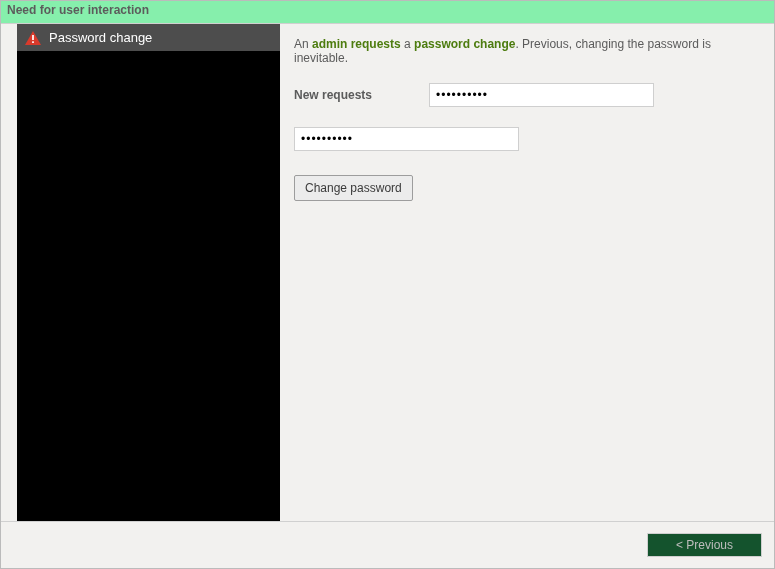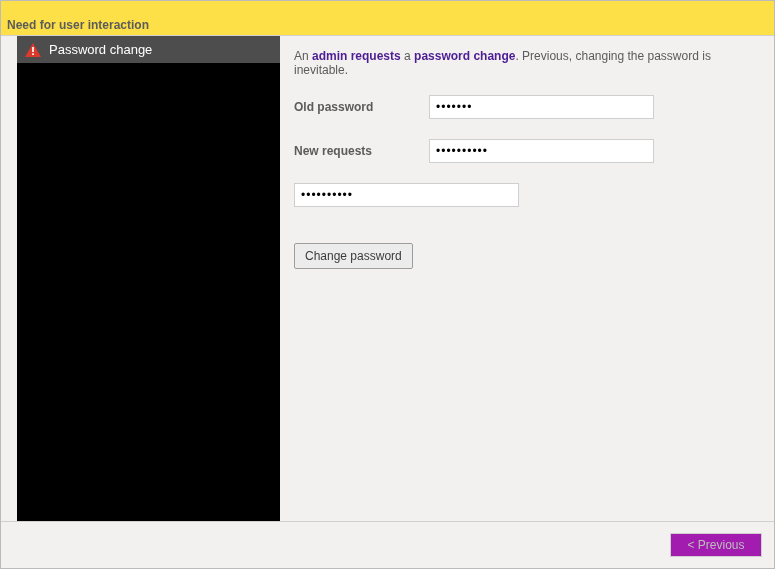--- a/index.html
+++ b/index.html
@@ -14,25 +14,25 @@
     .dialog {
       width: 775px;
       height: 569px;
       border: 1px solid #bbb;
       display: flex;
       flex-direction: column;
       background: #f2f1ef;
     }
     .titlebar {
       height: 22px;
-      padding: 17px 6px;
+      padding: 2px 6px;
       color: #5c5c5c;
       font-weight: bold;
       font-size: 12px;
-      background: #fde047;
+      background: #86efac;
     }
     .body {
       flex: 1;
       display: flex;
       background: #f2f1ef;
       border: 1px solid #d0d0d0;
       border-left: none;
       border-right: none;
       padding-left: 16px;
     }
@@ -62,21 +62,21 @@
       flex: 1;
       background: #f2f1ef;
       padding: 13px 14px;
       color: #5b5b5b;
     }
     .prompt {
       font-size: 12px;
       margin-bottom: 18px;
       color: #5b5b5b;
     }
-    .prompt b { font-weight: bold; color: #4c1d95; }
+    .prompt b { font-weight: bold; color: #4d7c0f; }
     .form-row {
       display: flex;
       align-items: center;
       margin-bottom: 20px;
     }
     .form-label {
       width: 135px;
       font-size: 12px;
       color: #5b5b5b;
       font-weight: bold;
@@ -93,36 +93,36 @@
     }
     .change-btn {
       height: 26px;
       padding: 0 10px;
       background: #ececec;
       border: 1px solid #9d9d9d;
       border-radius: 2px;
       cursor: pointer;
       font-size: 12px;
       color: #3b3b3b;
-      margin-top: 16px;
+      margin-top: 4px;
     }
     .footer {
       height: 46px;
       display: flex;
       align-items: center;
       justify-content: flex-end;
       padding: 0 12px;
       gap: 14px;
       background: #f2f1ef;
     }
     .wiz-btn {
-      width: 92px;
+      width: 115px;
       height: 24px;
       border: 1px solid #cfcfcf;
-      background: #a21caf;
+      background: #14532d;
       color: #bdbdbd;
       font-size: 12px;
       cursor: default;
       border-radius: 1px;
     }
   </style>
 </head>
 <body>
 
 <div class="dialog">
@@ -142,24 +142,20 @@
         </span>
         <span>Password change</span>
       </div>
     </div>
 
     <div class="main">
       <div class="prompt">
         <span>An </span><b>admin requests</b><span> a </span><b>password change</b><span>. Previous, changing the password is inevitable.</span>
       </div>
 
-      <div class="form-row">
-        <div class="form-label">Old password</div>
-        <input type="password" class="form-input" value="•••••••" style="">
-      </div>
 
       <div class="form-row">
         <div class="form-label">New requests</div>
         <input type="password" class="form-input" value="••••••••••" style="">
       </div>
 
       <div class="form-row">
         <input type="password" class="form-input" value="••••••••••" style="">
       </div>
 

